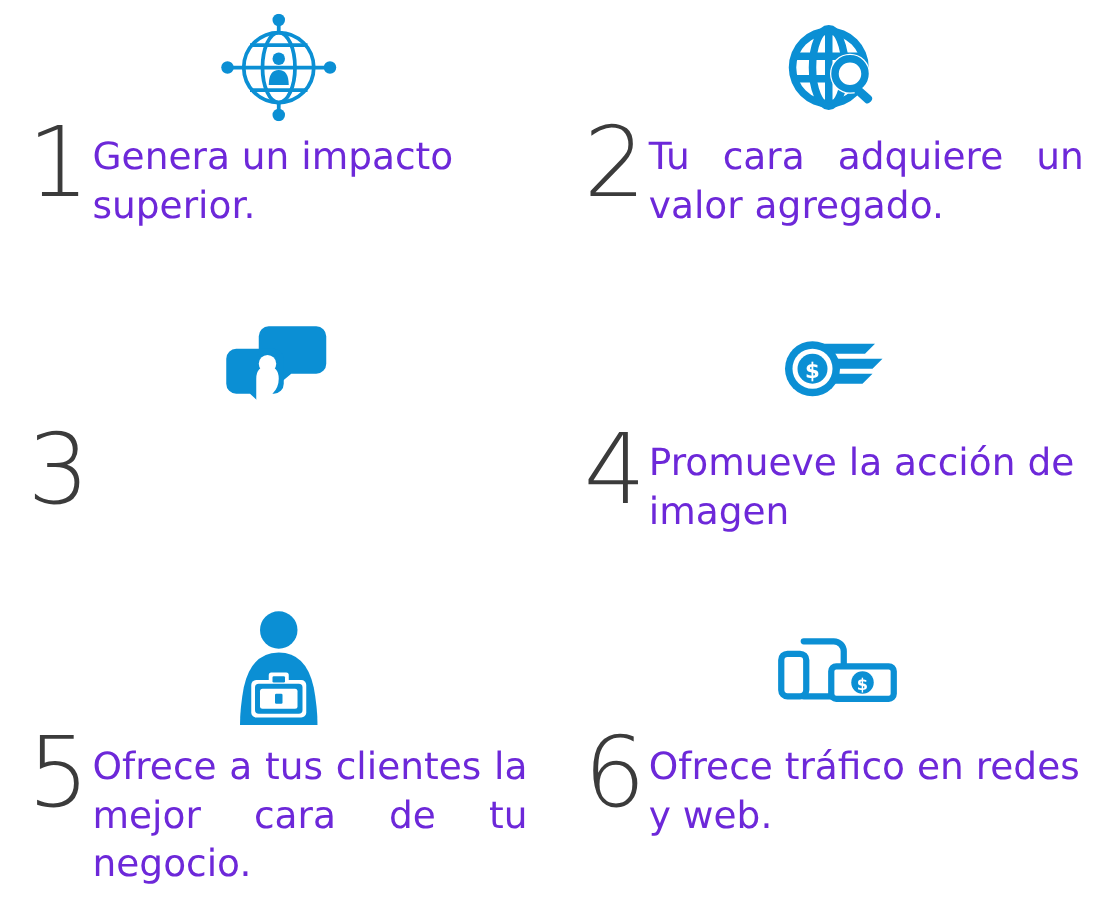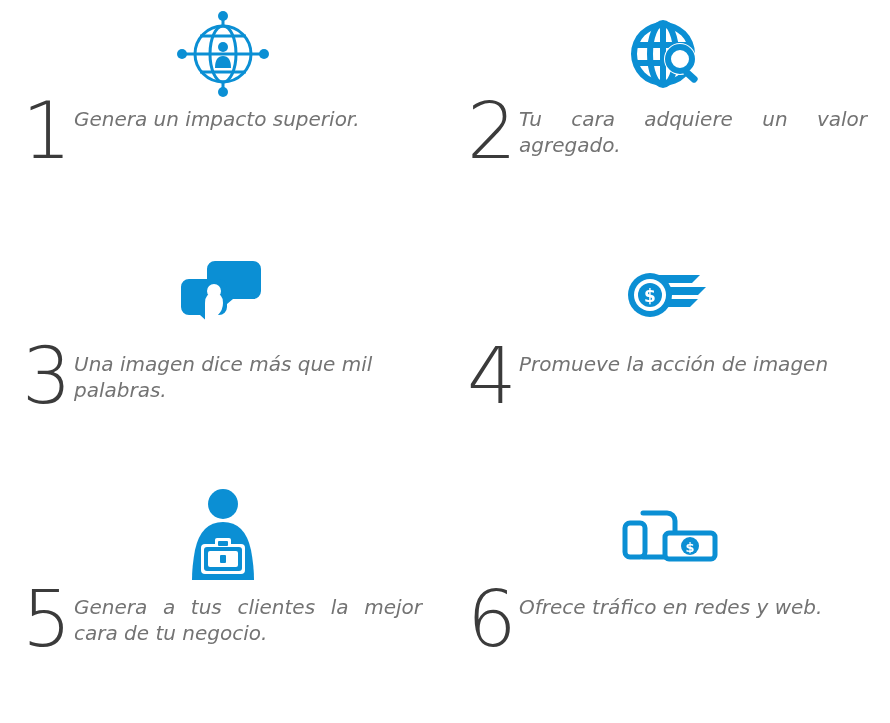--- a/index.html
+++ b/index.html
@@ -52,25 +52,24 @@
     font-size: 78px;
     line-height: 0.95;
     color: #3b3b3b;
     letter-spacing: 0;
     text-align: left;
     margin-top: -6px;
   }
   .text {
     flex: 1 1 auto;
     font-family: "DejaVu Sans", sans-serif;
-    font-size: 20px;
+    font-size: 30px;
     line-height: 1.3;
-    color: #737373;
+    color: #6d28d9;
     padding-top: 6px;
-    font-style: italic;
   }
   .text.justify {
     text-align: justify;
     text-align-last: left;
   }
   
   #cell-1 .row { top: 100px; }
   #cell-2 .row { top: 100px; }
   #cell-3 .row { top: 104px; }
   #cell-4 .row { top: 104px; }
@@ -141,21 +140,20 @@
         <g fill="#0b8fd4">
           <path d="M40 6 h38 a8 8 0 0 1 8 8 v22 a8 8 0 0 1 -8 8 h-20 l-12 10 v-10 h-6 a8 8 0 0 1 -8 -8 v-22 a8 8 0 0 1 8 -8 z"></path>
           <path d="M14 24 h30 a8 8 0 0 1 8 8 v20 a8 8 0 0 1 -8 8 h-8 v10 l-11 -10 h-11 a8 8 0 0 1 -8 -8 v-20 a8 8 0 0 1 8 -8 z"></path>
           <path d="M30 48 q0 -10 9 -10 q9 0 9 10 q0 7 -5 12 l-3 12 h-10 z" fill="#ffffff"></path>
           <circle cx="39" cy="36" r="7" fill="#ffffff"></circle>
         </g>
       </svg>
     </div>
     <div class="row">
       <div class="numeral">3</div>
-      <div class="text">Una imagen dice más que mil palabras.</div>
     </div>
   </div>
 
   <div class="cell" id="cell-4" style="left:445px; top:241px;">
     <div class="icon-wrap">
       <svg width="96" height="72" viewBox="0 0 96 72">
         <g fill="#0b8fd4">
           <path d="M34 16 h46 l-8 8 h-46 z"></path>
           <path d="M40 28 h46 l-8 8 h-46 z"></path>
           <path d="M34 40 h44 l-8 8 h-44 z"></path>
@@ -182,21 +180,21 @@
           <rect x="27" y="59" width="38" height="24" rx="3" fill="#0b8fd4"></rect>
           <rect x="31" y="63" width="30" height="16" rx="2" fill="#ffffff"></rect>
           <rect x="38" y="50" width="16" height="8" rx="2" fill="#ffffff"></rect>
           <rect x="41" y="53" width="10" height="5" rx="1" fill="#0b8fd4"></rect>
           <rect x="43" y="67" width="6" height="8" rx="1" fill="#0b8fd4"></rect>
         </g>
       </svg>
     </div>
     <div class="row">
       <div class="numeral">5</div>
-      <div class="text justify">Genera a tus clientes la mejor cara de tu negocio.</div>
+      <div class="text justify">Ofrece a tus clientes la mejor cara de tu negocio.</div>
     </div>
   </div>
 
   <div class="cell" id="cell-6" style="left:445px; top:482px;">
     <div class="icon-wrap">
       <svg width="110" height="70" viewBox="0 0 110 70">
         <g fill="none" stroke="#0b8fd4" stroke-width="5" stroke-linejoin="round" stroke-linecap="round">
           <path d="M30 12 h24 a8 8 0 0 1 8 8 v28 a8 8 0 0 1 -8 8 h-24"></path>
           <rect x="12" y="22" width="20" height="34" rx="5"></rect>
         </g>

